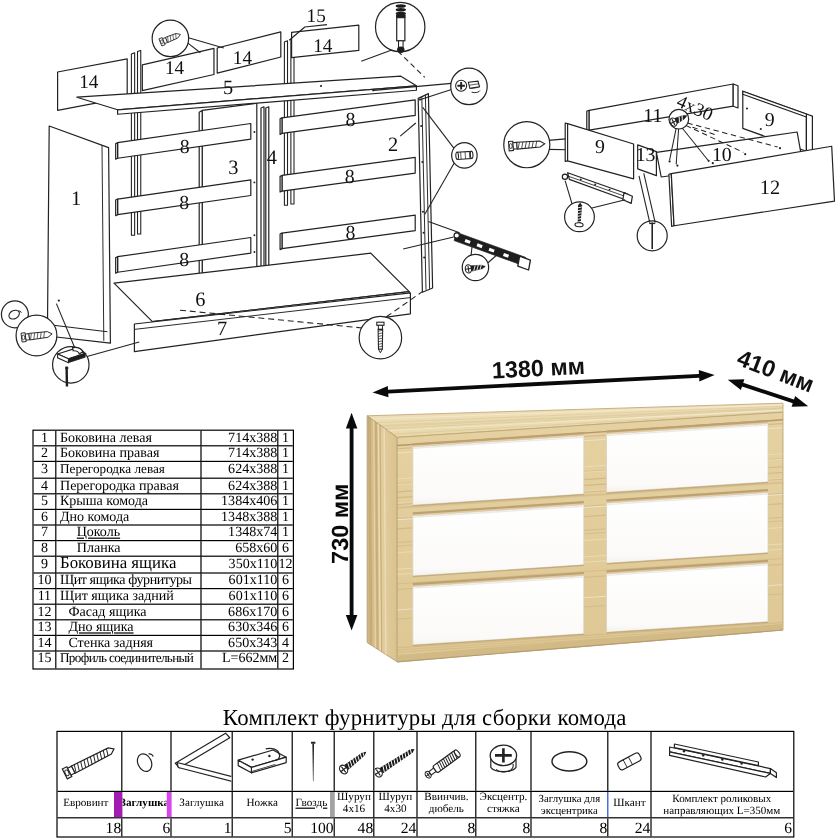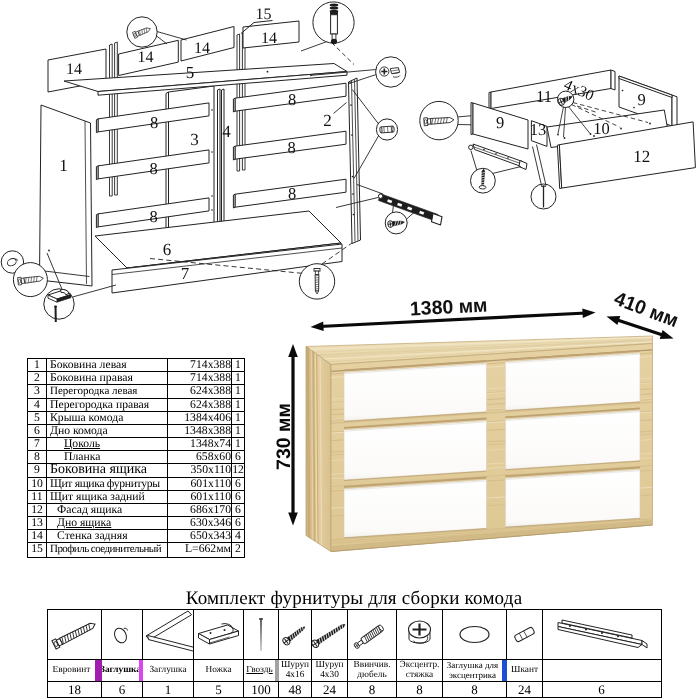--- a/index.html
+++ b/index.html
@@ -8,21 +8,21 @@
 #ptable .c{border-right:1px solid #000;border-bottom:1px solid #000;font-size:11.7px;line-height:12.6px;
  overflow:hidden;white-space:nowrap;box-sizing:border-box}
 #ptable .n{text-align:center}
 #ptable .d{text-align:right}
 #ptable .q{text-align:center}
 #btitle{position:absolute;left:0;top:589px;width:708px;text-align:center;font-size:19px;line-height:19px;letter-spacing:0.2px}
 #btable{position:absolute;left:47px;top:609px;width:613px;border:1.2px solid #000;box-sizing:content-box}
 .brow{display:flex}
 .bc{box-sizing:border-box;display:flex;align-items:center;justify-content:center;overflow:hidden}
 .bl{box-sizing:border-box;text-align:center;display:flex;align-items:center;justify-content:center;line-height:9.6px;overflow:hidden}
-.bq{box-sizing:border-box;text-align:center;font-size:13px;line-height:15px}
+.bq{box-sizing:border-box;text-align:right;font-size:13px;line-height:15px}
 </style></head><body>
 <div id="wrap">
 <div id="main"><svg width="700" height="700" viewBox="0 0 700 700" text-rendering="geometricPrecision">
         <polygon points="109.5,45.0 112.2,44.0 112.2,196.0 109.5,196.0" fill="#fff" stroke="#222" stroke-width="0.9" stroke-linejoin="round"></polygon>
         <polygon points="114.6,43.0 117.3,42.0 117.3,195.0 114.6,195.0" fill="#fff" stroke="#222" stroke-width="0.9" stroke-linejoin="round"></polygon>
         <polygon points="237.0,35.0 239.6,34.0 239.6,171.0 237.0,171.0" fill="#fff" stroke="#222" stroke-width="0.9" stroke-linejoin="round"></polygon>
         <polygon points="242.4,33.0 245.0,32.0 245.0,170.0 242.4,170.0" fill="#fff" stroke="#222" stroke-width="0.9" stroke-linejoin="round"></polygon>
         <polygon points="48.0,60.0 106.0,49.0 106.0,81.0 48.0,92.0" fill="#fff" stroke="#222" stroke-width="1" stroke-linejoin="round"></polygon>
         <polygon points="118.6,54.0 178.3,40.3 178.3,62.1 118.6,75.5" fill="#fff" stroke="#222" stroke-width="1" stroke-linejoin="round"></polygon>
         <polygon points="181.0,40.0 234.0,26.5 234.0,47.5 181.0,61.0" fill="#fff" stroke="#222" stroke-width="1" stroke-linejoin="round"></polygon>
@@ -621,22 +621,23 @@
       <div class="brow" style="height:21px;border-bottom:1px solid #000;">
         <div class="bl" style="width:54px;border-right:7px solid #a21caf;font-size:9.3px;">Евровинт</div>
         <div class="bl" style="width:41px;border-right:4px solid #d946ef;font-size:9.3px;font-weight:bold;">Заглушка</div>
         <div class="bl" style="width:51px;border-right:1px solid #000;font-size:9.3px;">Заглушка</div>
         <div class="bl" style="width:50px;border-right:1px solid #000;font-size:9.3px;">Ножка</div>
         <div class="bl" style="width:35px;border-right:4px solid #a3a3a3;font-size:9.3px;text-decoration:underline;">Гвоздь</div>
         <div class="bl" style="width:33px;border-right:1px solid #000;font-size:9.3px;">Шуруп<br>4x16</div>
         <div class="bl" style="width:36px;border-right:1px solid #000;font-size:9.3px;">Шуруп<br>4x30</div>
         <div class="bl" style="width:49px;border-right:1px solid #000;font-size:9.3px;">Ввинчив.<br>дюбель</div>
         <div class="bl" style="width:46px;border-right:1px solid #000;font-size:9.3px;">Эксцентр.<br>стяжка</div>
-        <div class="bl" style="width:64px;border-right:5px solid #1d4ed8;font-size:9.0px;">Заглушка для<br>эксцентрика</div>
+        <div class="bl" style="width:64px;border-right:1px solid #1d4ed8;font-size:9.0px;">Заглушка для<br>эксцентрика</div>
         <div class="bl" style="width:36px;border-right:1px solid #000;font-size:9.3px;">Шкант</div>
+        <div class="bl" style="width:117px;font-size:9.2px;">Комплект роликовых<br>направляющих L=350мм</div>
       </div>
       <div class="brow" style="height:15px;">
         <div class="bq" style="width:54px;border-right:1px solid #000;">18</div>
         <div class="bq" style="width:41px;border-right:1px solid #000;">6</div>
         <div class="bq" style="width:51px;border-right:1px solid #000;">1</div>
         <div class="bq" style="width:50px;border-right:1px solid #000;">5</div>
         <div class="bq" style="width:35px;border-right:1px solid #000;">100</div>
         <div class="bq" style="width:33px;border-right:1px solid #000;">48</div>
         <div class="bq" style="width:36px;border-right:1px solid #000;">24</div>
         <div class="bq" style="width:49px;border-right:1px solid #000;">8</div>

